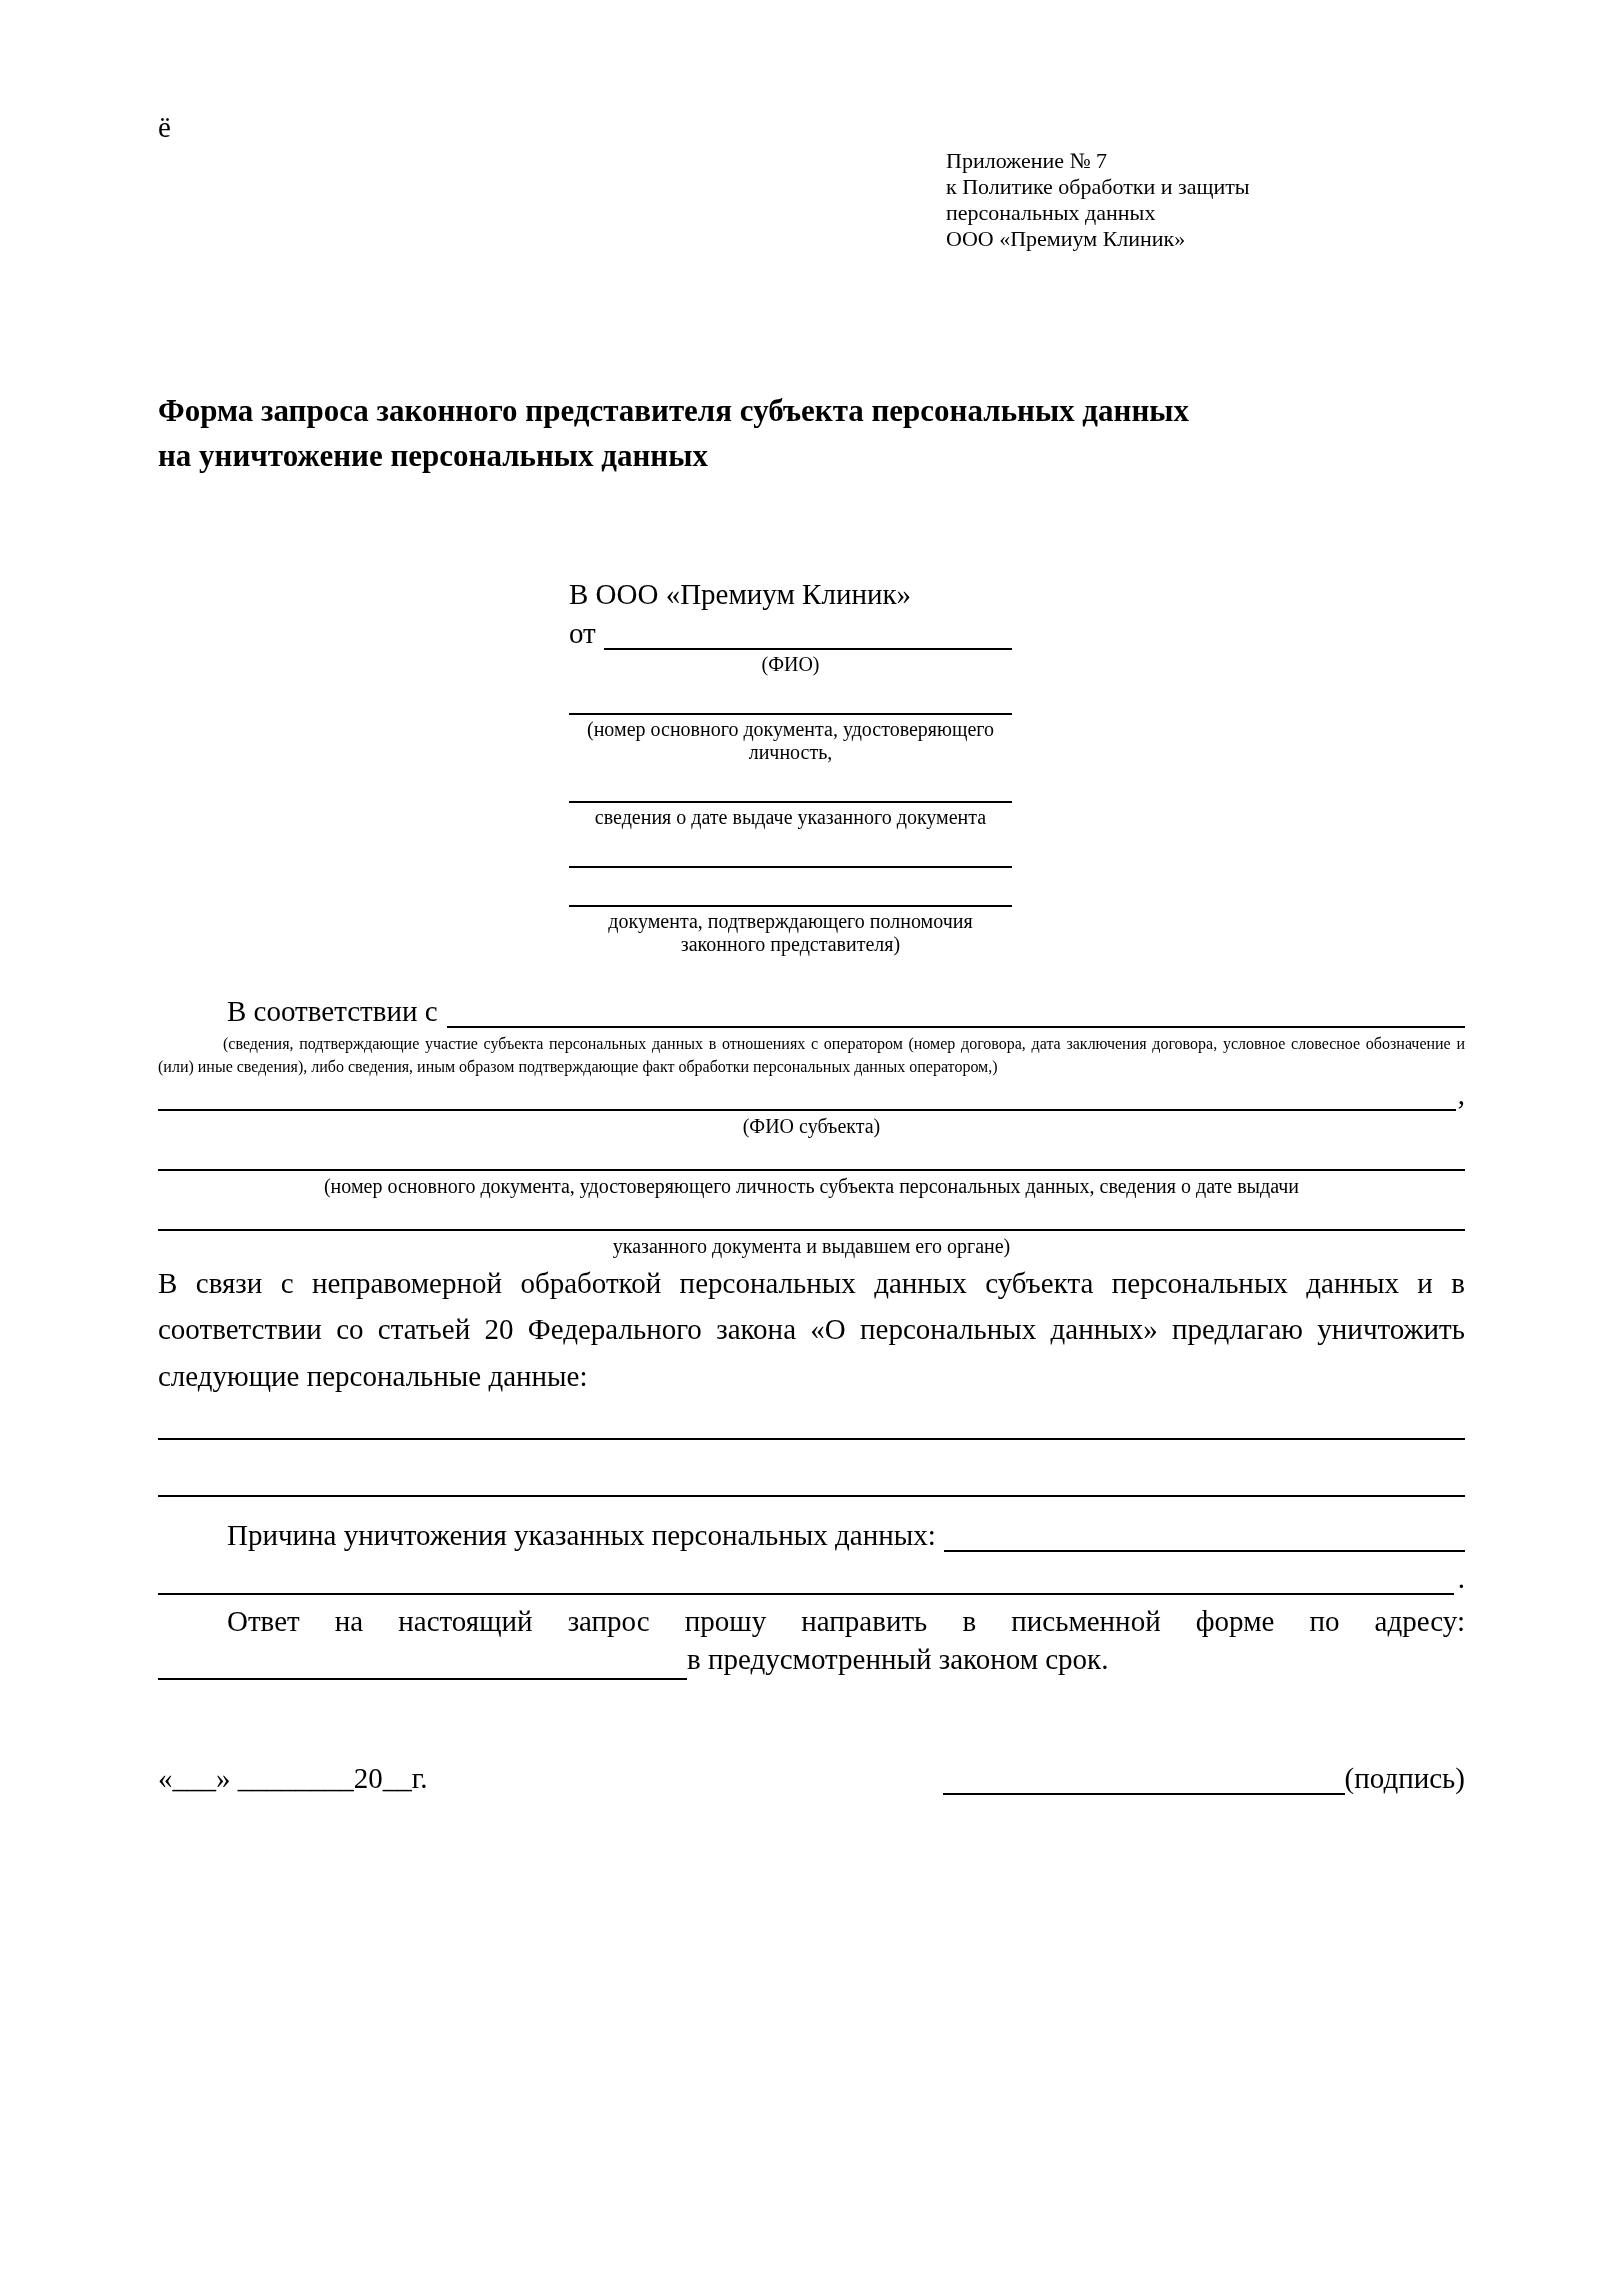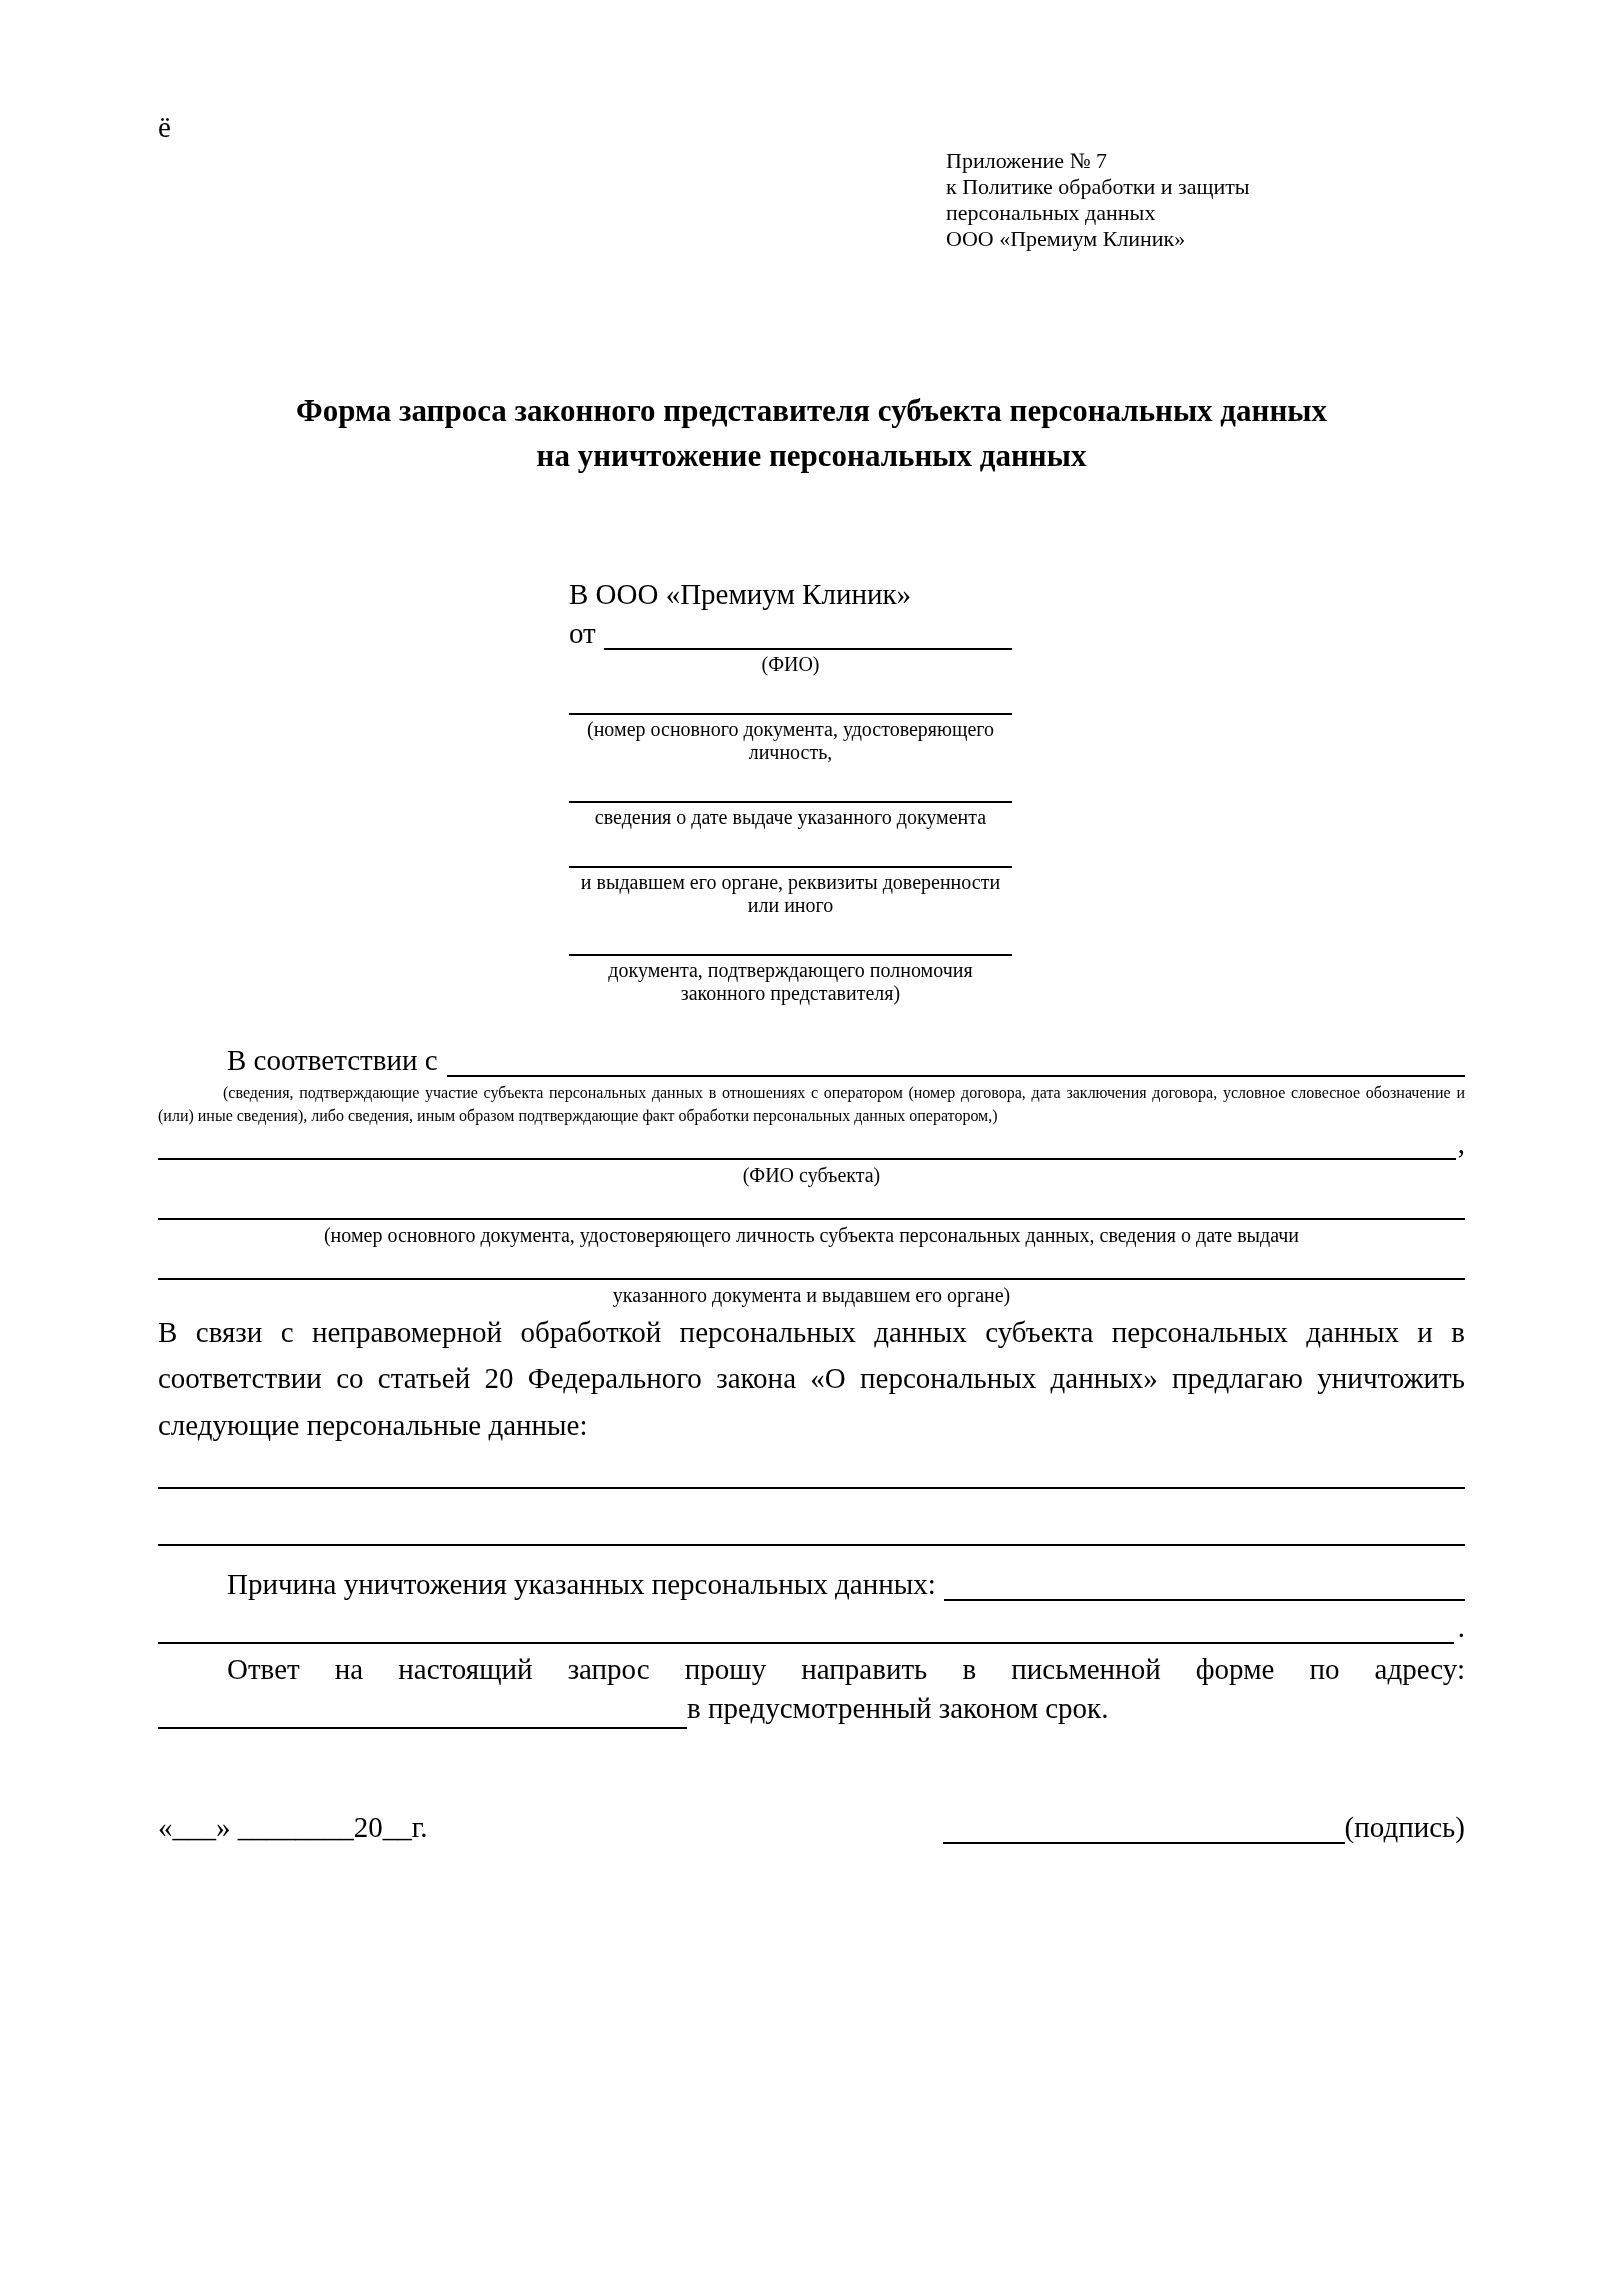--- a/index.html
+++ b/index.html
@@ -15,21 +15,21 @@
     overflow: hidden;
   }
   .stray { font-size: 29px; line-height: 34px; }
 
   .appendix { margin-left: 788px; margin-top: 3.9px; font-size: 22px; line-height: 1.18; }
 
   .title {
     margin-top: 137px;
     font-size: 31px;
     font-weight: bold;
-    text-align: center;
+    text-align: left;
     line-height: 1.45;
   }
 
   .addressee { margin-top: 98px; margin-left: 411px; width: 443px; font-size: 29px; }
   .addr-to { line-height: 1.2; }
   .from-row { display: flex; align-items: flex-end; margin-top: 3.9px; }
   .from-row .fill { flex: 1; border-bottom: 2.9px solid #000; height: 35px; margin-left: 7.8px; }
   .cap { font-size: 20px; line-height: 1.15; text-align: center; margin-top: 2.9px; }
   .field { border-bottom: 2.9px solid #000; height: 39px; }
 
@@ -116,21 +116,20 @@
     </div>
     <div class="cap">(ФИО)</div>
 
     <div class="field"></div>
     <div class="cap">(номер основного документа, удостоверяющего личность,</div>
 
     <div class="field"></div>
     <div class="cap">сведения о дате выдаче указанного документа</div>
 
     <div class="field"></div>
-    <div class="cap">и выдавшем его органе, реквизиты доверенности или иного</div>
 
     <div class="field"></div>
     <div class="cap">документа, подтверждающего полномочия законного представителя)</div>
   </div>
 
   <div class="body-block">
 
     <div class="accordance-row">
       <span class="indent"></span>
       <span class="lbl">В соответствии с</span>

